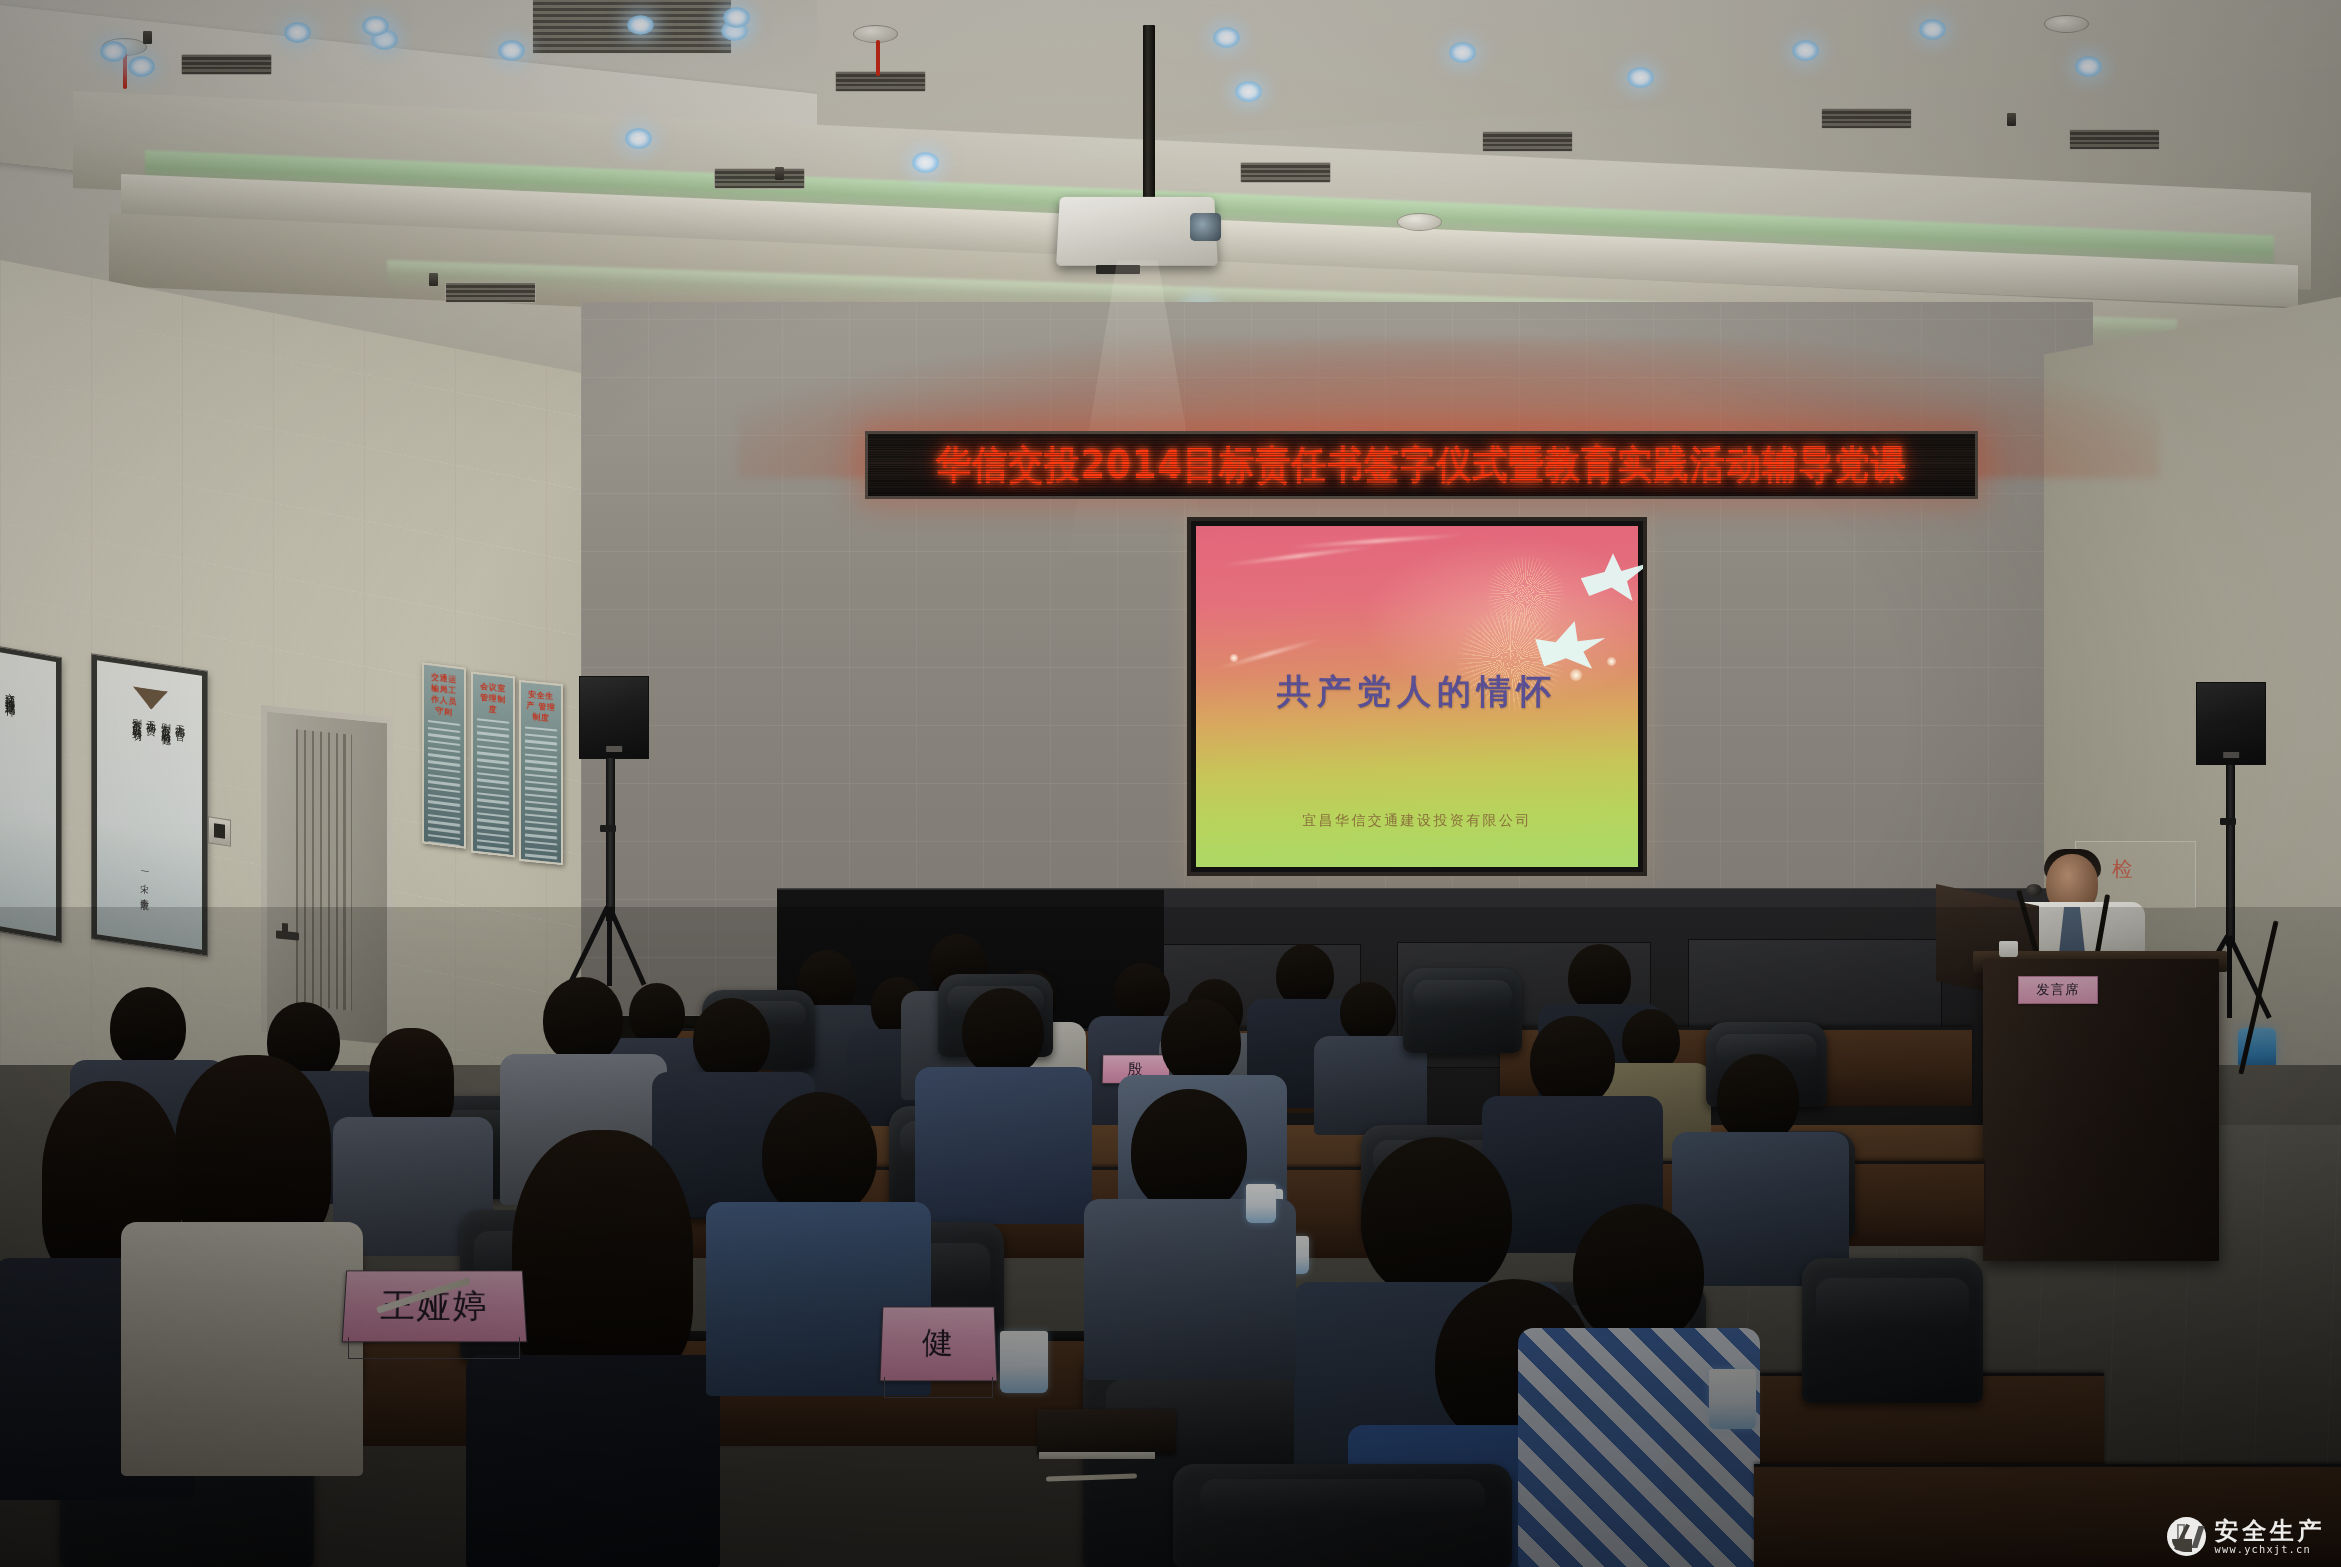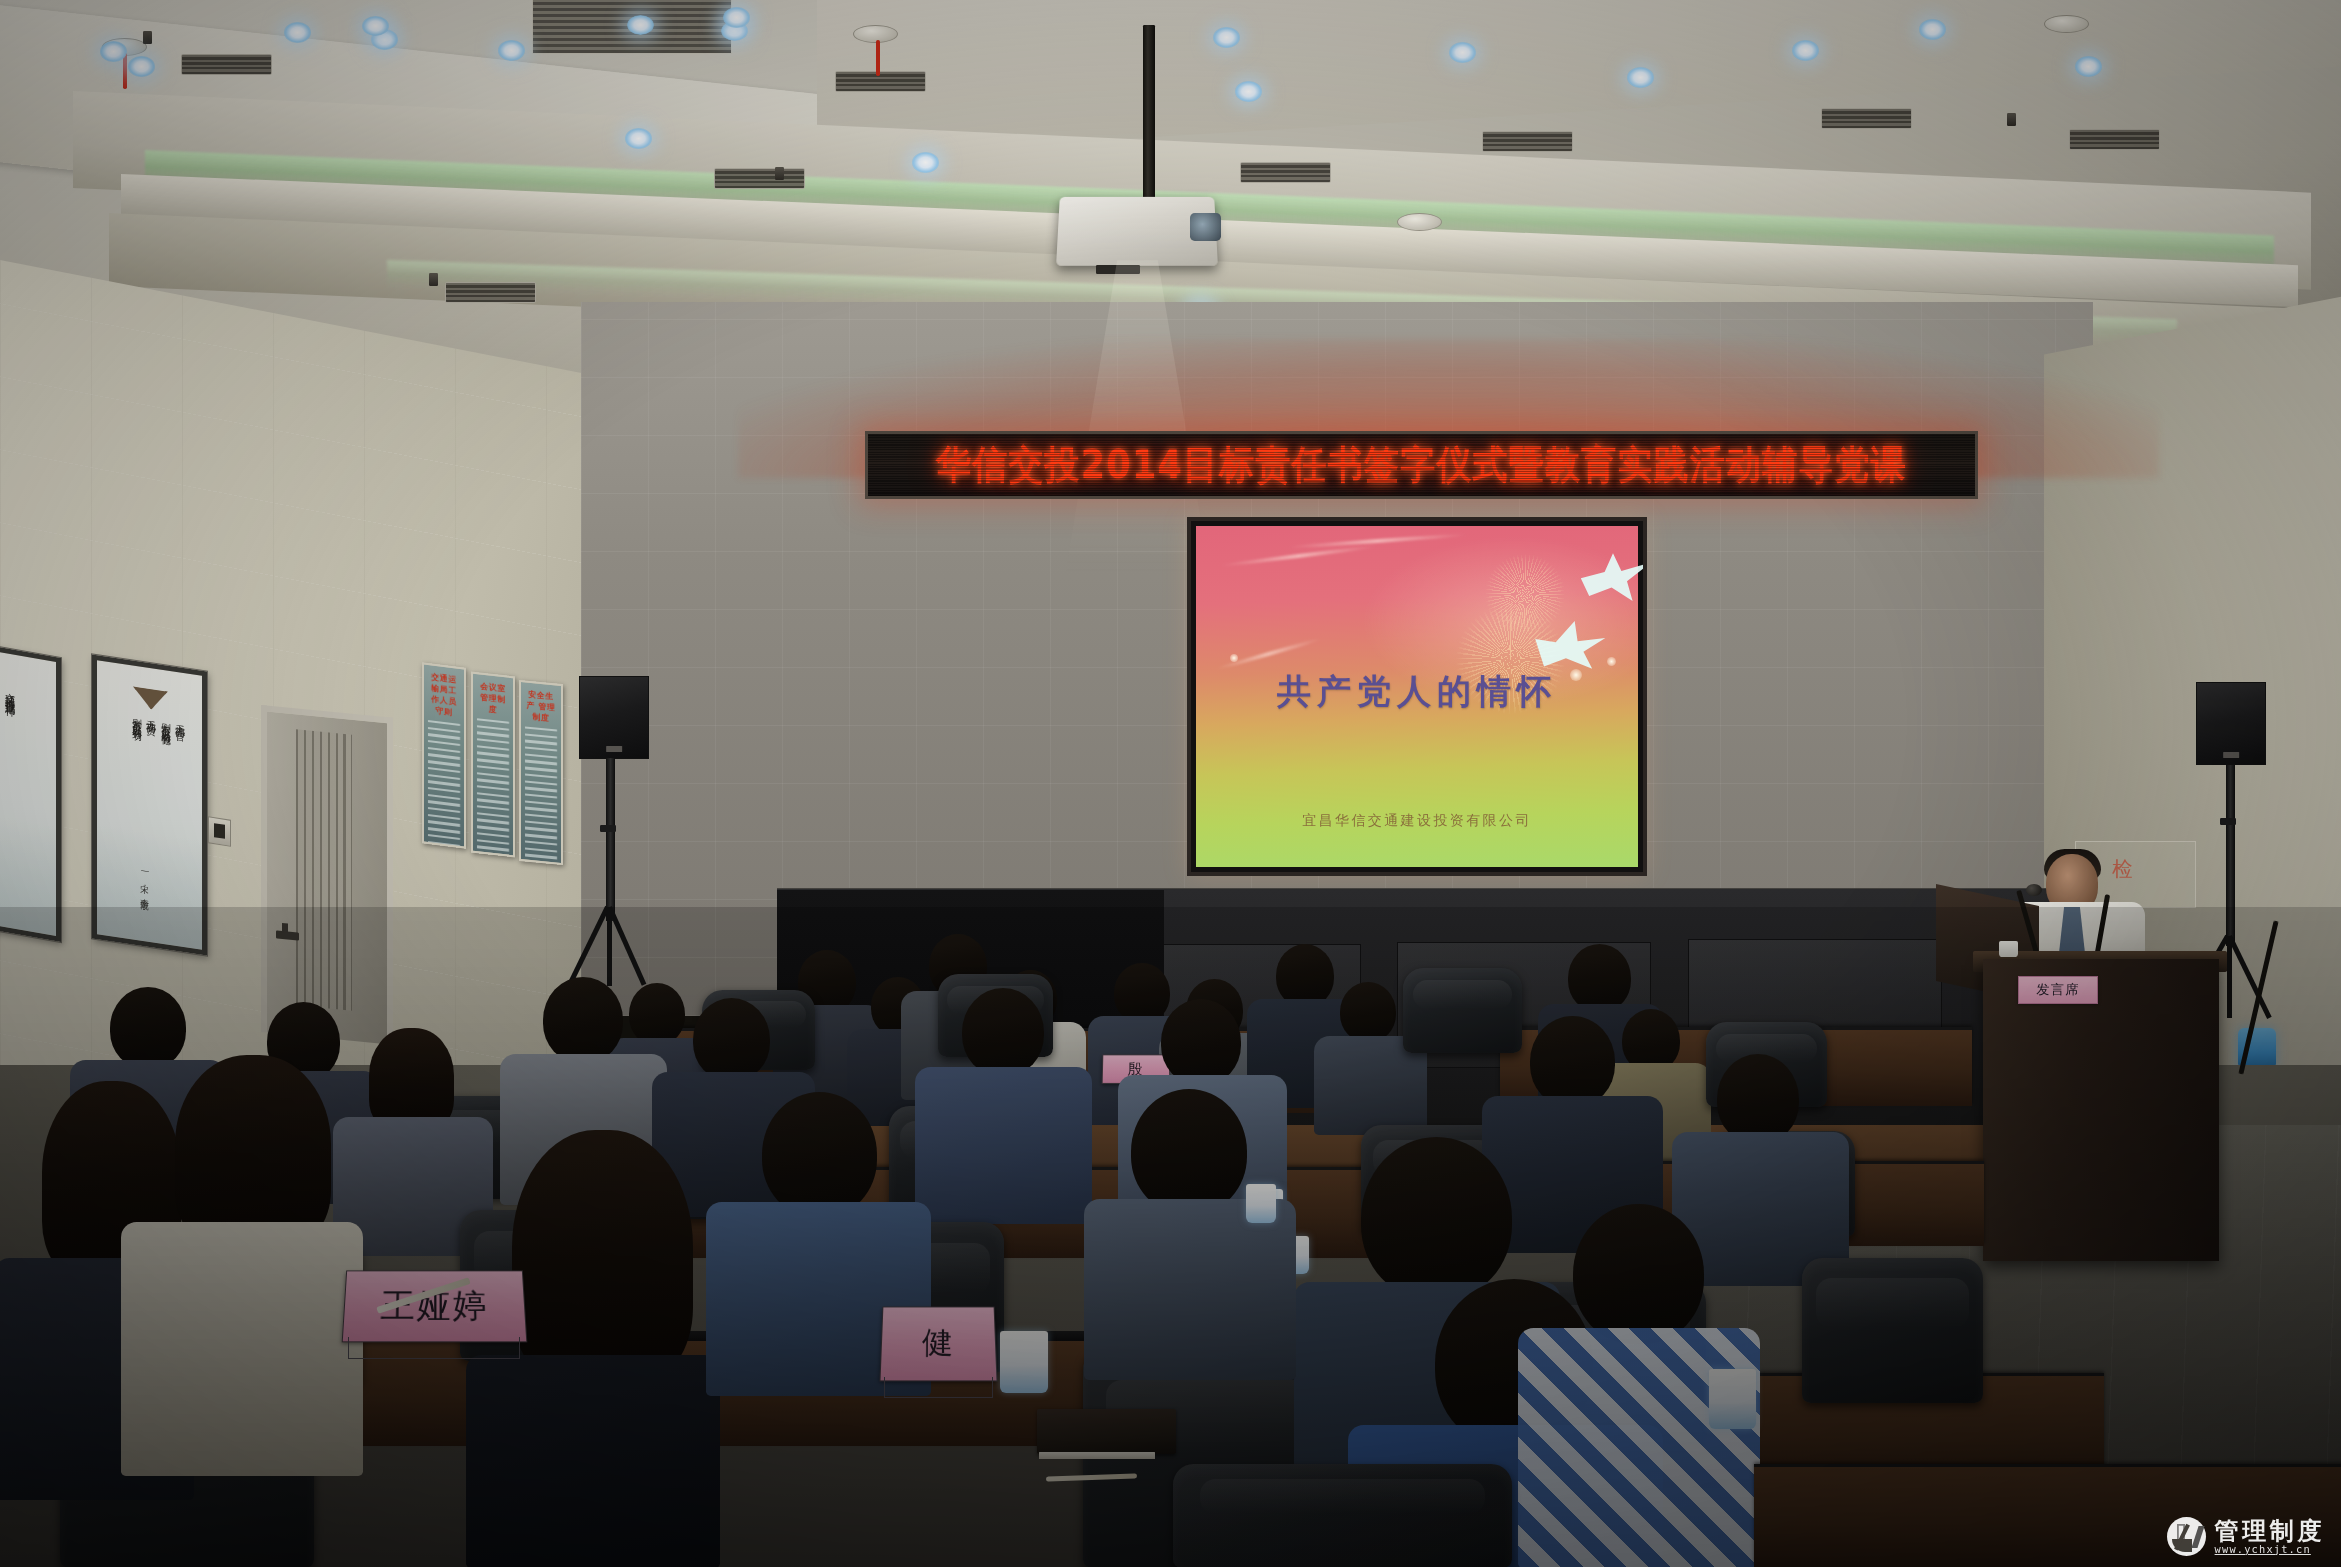--- a/index.html
+++ b/index.html
@@ -520,21 +520,20 @@
     background:#46433d; transform:rotate(26deg);
   }
   .wm-txt { line-height:1.05; }
   .wm-cn {
     color:#ffffff; font-size:24px; font-weight:bold; letter-spacing:3.6px;
     font-family:"DejaVu Sans", sans-serif;
   }
   .wm-url {
     color:#f2f2f2; font-size:10.3px; letter-spacing:1.2px;
     font-family:"DejaVu Sans Mono", monospace;
-    text-decoration:underline;
   }
 
   .vignette {
     position:absolute; inset:0; pointer-events:none;
     background:radial-gradient(ellipse 78% 72% at 50% 46%, transparent 40%, rgba(0,0,0,.42) 100%);
   }
   .darkroom {
     position:absolute; left:0; top:907px; width:2342px; height:660px;
     pointer-events:none;
     background:linear-gradient(180deg,rgba(0,0,0,.18),rgba(0,0,0,.46));
@@ -893,19 +892,19 @@
 
   <div class="darkroom"></div>
   <div class="vignette"></div>
 
   <div class="watermark">
     <div class="wm-mark">
       <div class="wm-cut"></div>
       <div class="wm-slash"></div>
     </div>
     <div class="wm-txt">
-      <div class="wm-cn">管理制度</div>
+      <div class="wm-cn">安全生产</div>
       <div class="wm-url">www.ychxjt.cn</div>
     </div>
   </div>
 
 </div>
 
 
 </body></html>

